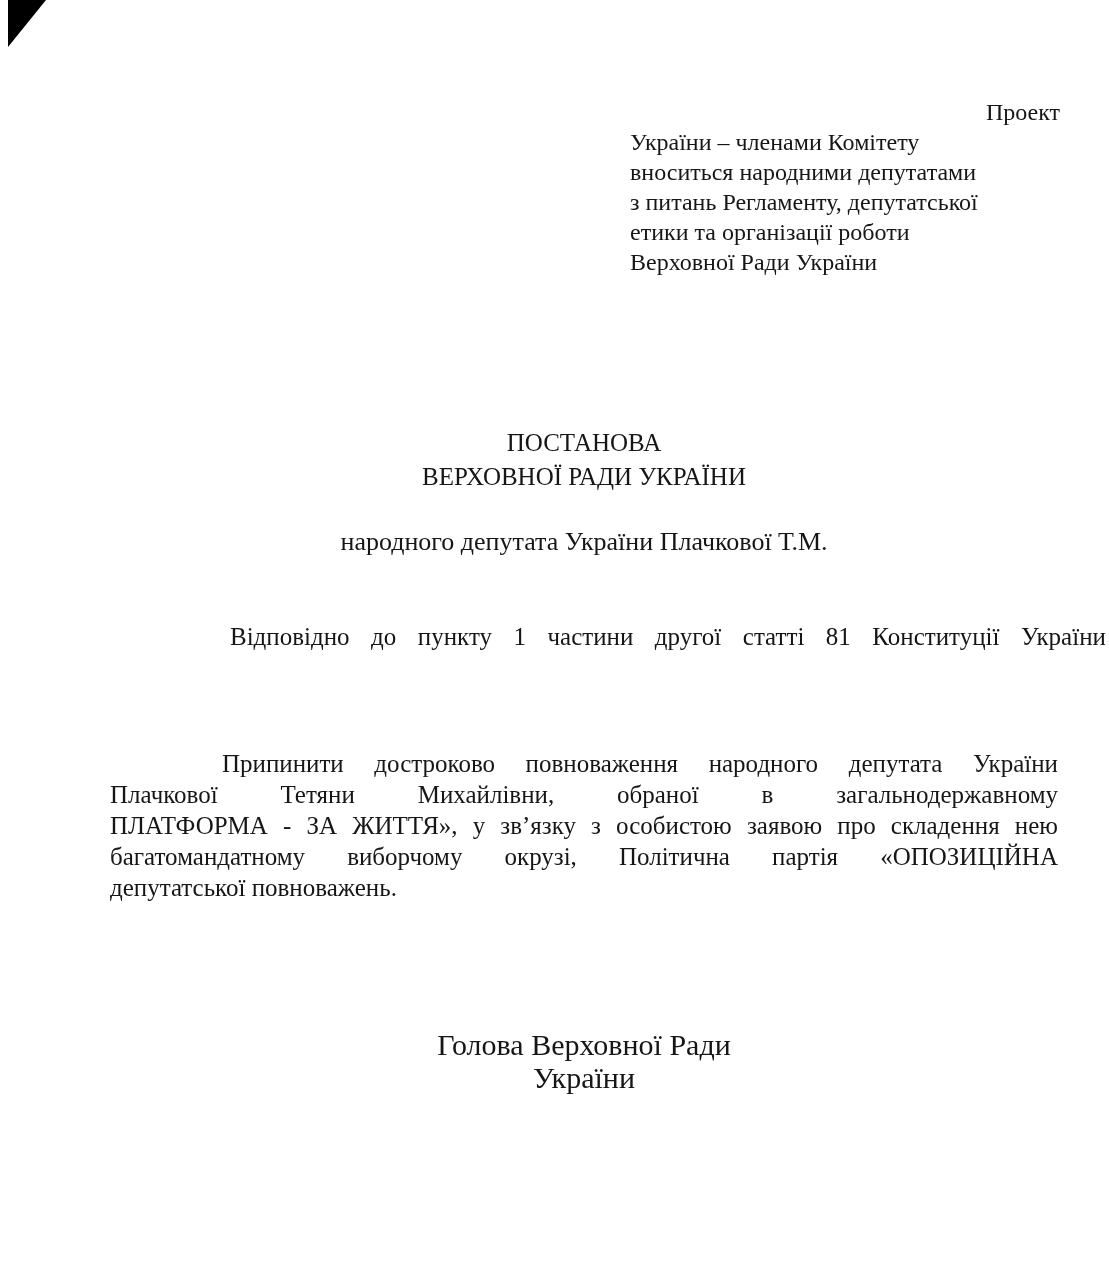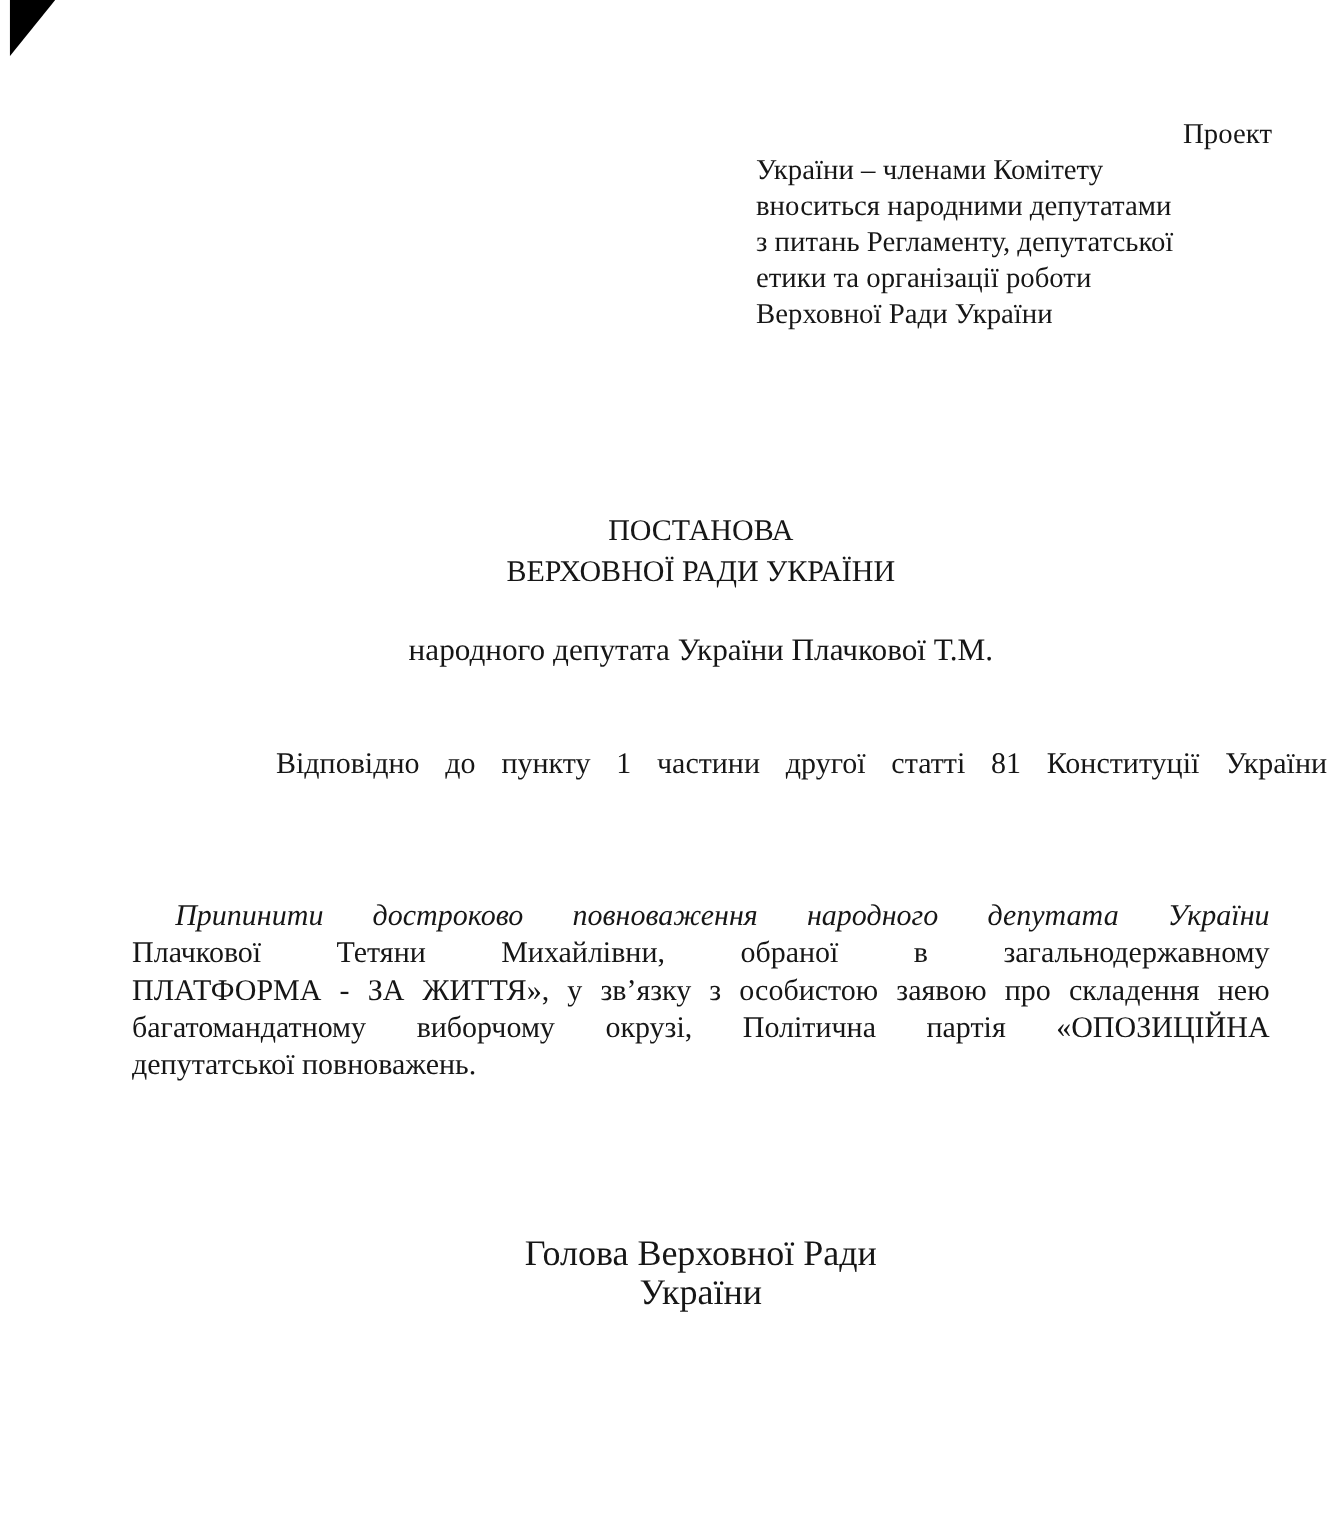--- a/index.html
+++ b/index.html
@@ -118,21 +118,21 @@
         <span>частини</span>
         <span>другої</span>
         <span>статті</span>
         <span>81</span>
         <span>Конституції</span>
         <span>України</span>
       </div>
     </div>
 
   <div class="para-2">
-      <div class="line just" style="margin-left: 36px; font-style: italic;">
+      <div class="line just" style="margin-left: 112px;">
         <span>Припинити</span>
         <span>достроково</span>
         <span>повноваження</span>
         <span>народного</span>
         <span>депутата</span>
         <span>України</span>
       </div>
       <div class="line just">
         <span>Плачкової</span>
         <span>Тетяни</span>

